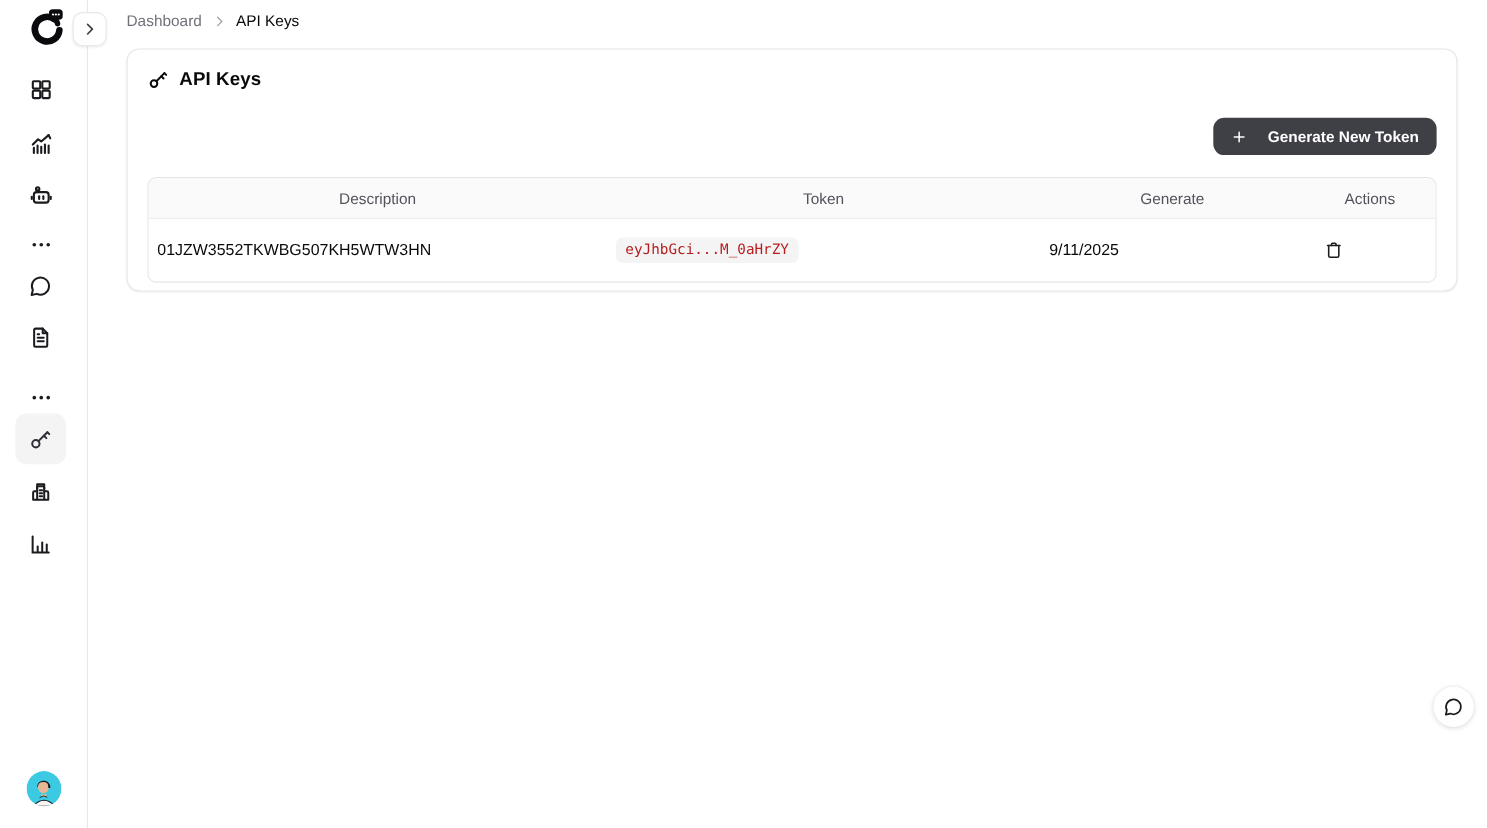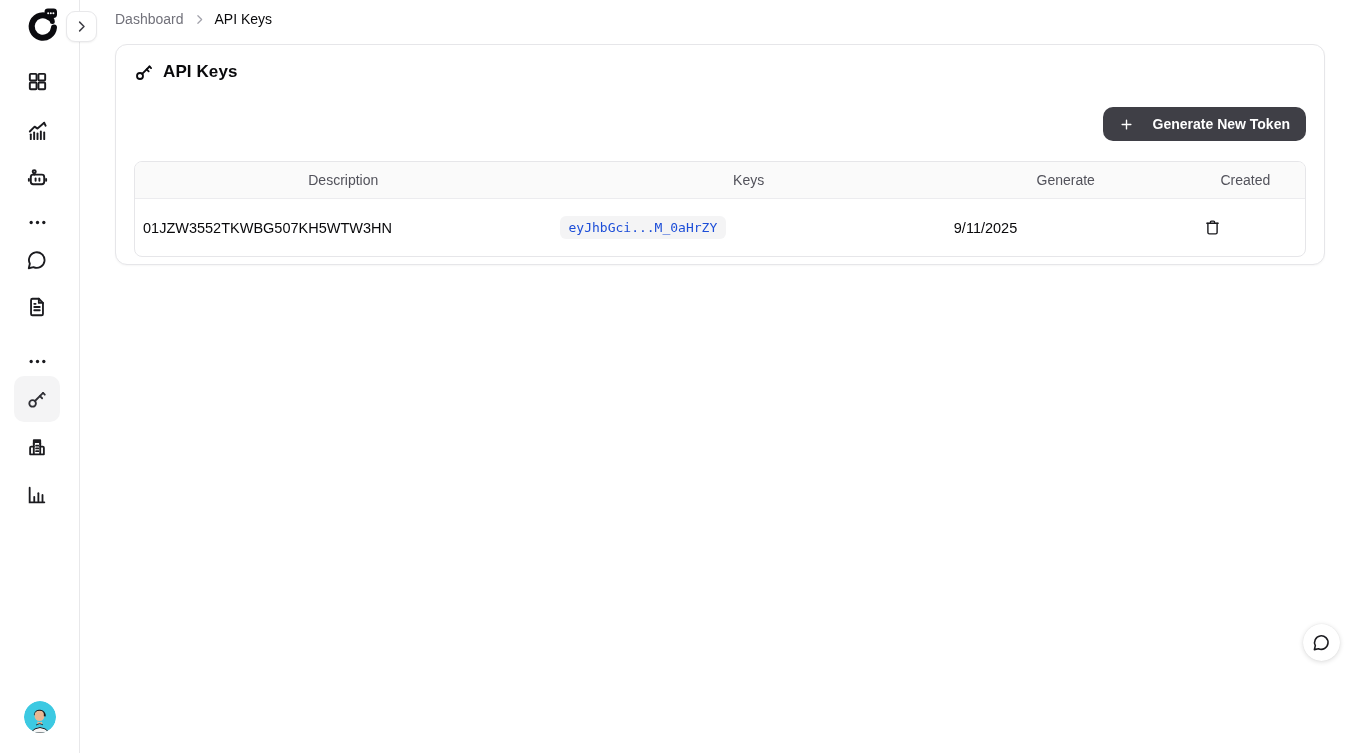--- a/index.html
+++ b/index.html
@@ -77,21 +77,21 @@
   tbody td {
     padding:16px 8px; height:53px; border-top:1px solid #ececef;
     color:#09090b; font-size:14.5px;margin-left:16px;
   }
   col.c-desc { width:35.6%; } col.c-token { width:33.7%; }
   col.c-created { width:20.5%; } col.c-actions { width:10.2%; }
 
   .token-badge {
     display:inline-block;
     font-family:"DejaVu Sans Mono", monospace; font-size:13px;
-    background:#f4f4f5; color:#1d4ed8;
+    background:#f4f4f5; color:#b91c1c;
     padding:4px 9px; border-radius:6px;
   }
   .trash-btn {
     background:none; border:none; cursor:pointer; padding:4px 6px;
     display:inline-flex; align-items:center; justify-content:center;
     margin-left:4px; color:#1b1b1f;
   }
 
   .chat-fab {
     position:absolute; right:12px; bottom:5px;
@@ -268,23 +268,23 @@
       <table>
         <colgroup>
           <col class="c-desc">
             <col class="c-token">
             <col class="c-created">
             <col class="c-actions">
         </colgroup>
         <thead>
           <tr>
             <th>Description</th>
-            <th>Keys</th>
+            <th>Token</th>
             <th>Generate</th>
-            <th>Created</th>
+            <th>Actions</th>
           </tr>
         </thead>
         <tbody>
           <tr>
             <td>01JZW3552TKWBG507KH5WTW3HN</td>
             <td>
               <span class="token-badge">eyJhbGci...M_0aHrZY</span>
             </td>
             <td>9/11/2025</td>
             <td>

